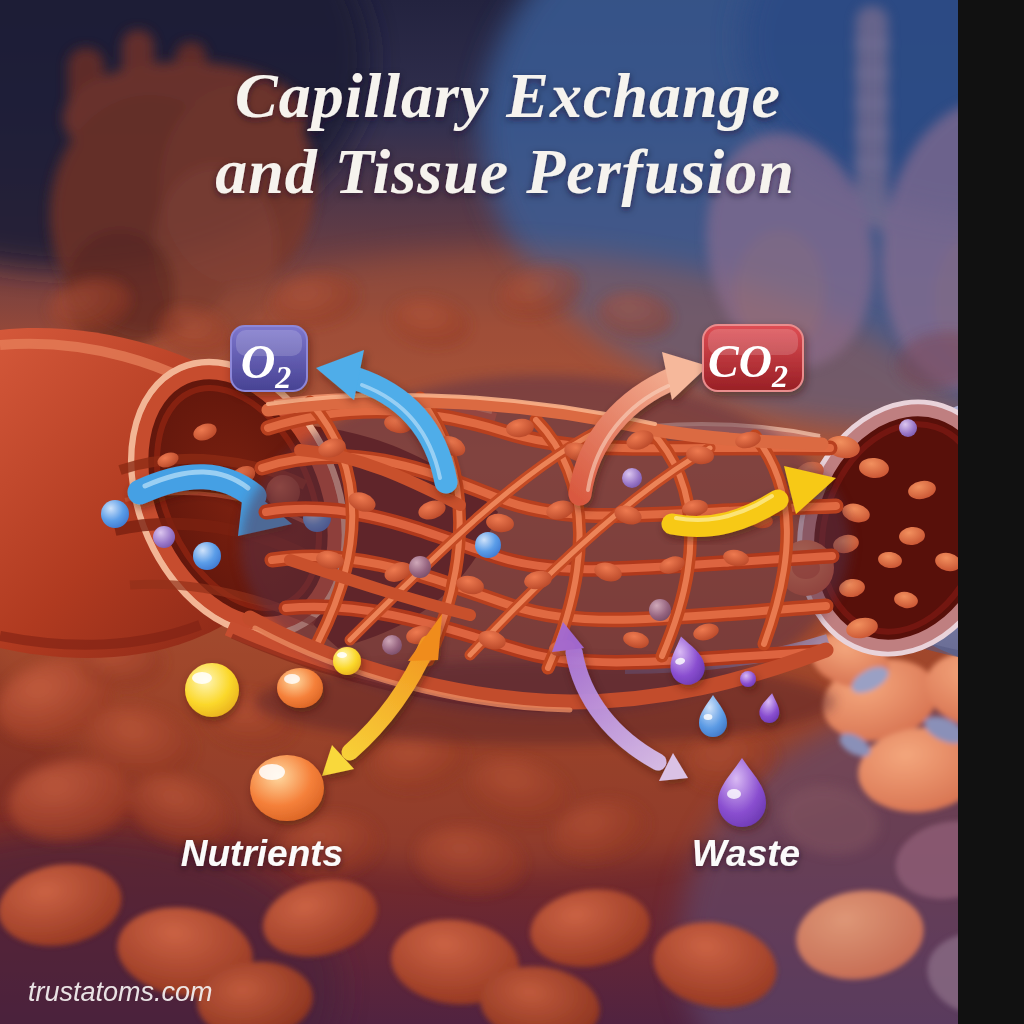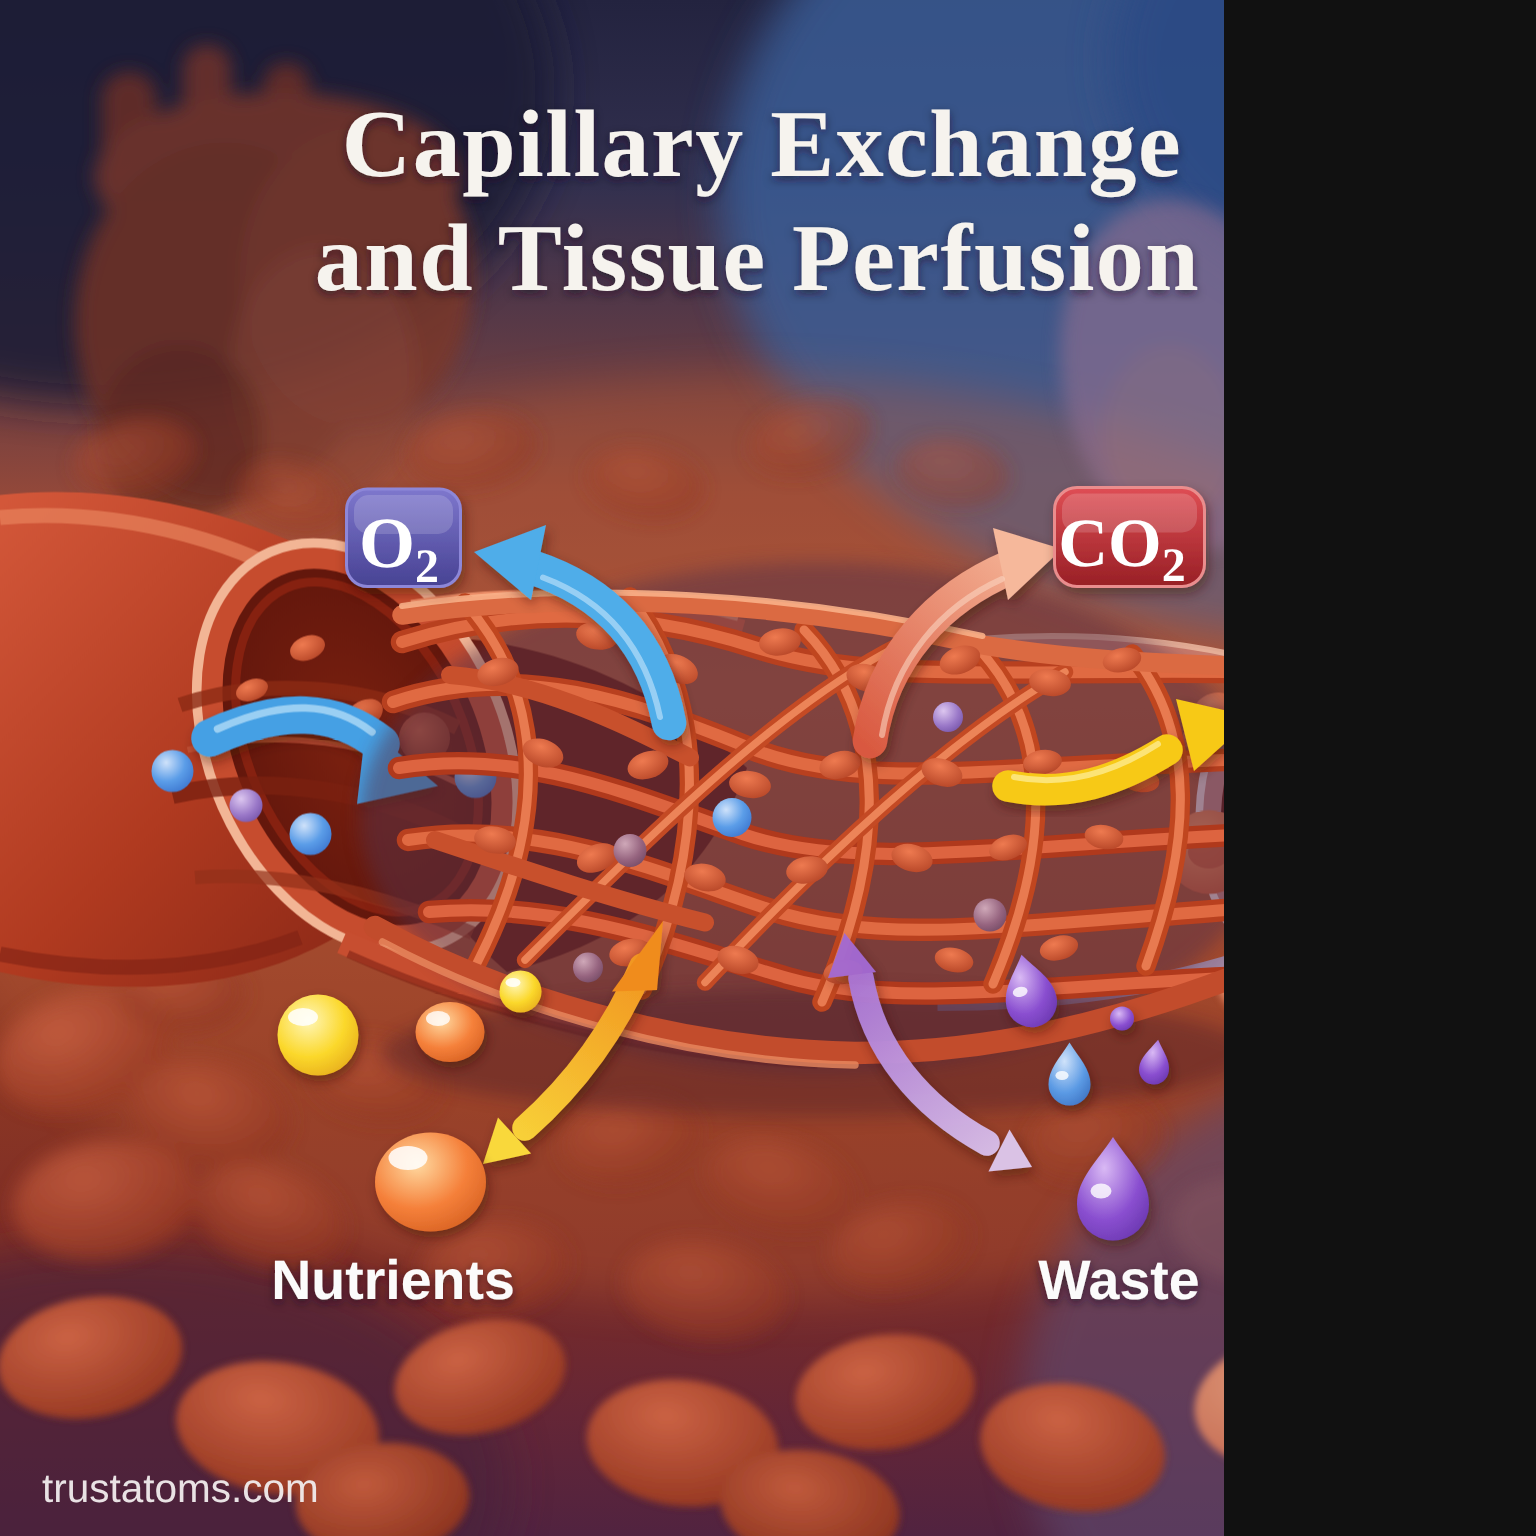--- a/index.html
+++ b/index.html
@@ -1,17 +1,17 @@
 <!DOCTYPE html>
 <html><head>
 <meta charset="utf-8">
 <style>
   html,body{margin:0;padding:0;background:#111;}
-  .stage{width:816px;height:1024px;position:relative;overflow:hidden;
-         font-family:"Liberation Sans",sans-serif;}
+  .stage{width:958px;height:1024px;position:relative;overflow:hidden;
+         font-family:"Liberation Sans",sans-serif;font-style:italic;}
   svg{display:block;}
   text{user-select:none;}
   .title-text{font-family:"Liberation Serif",serif;font-weight:600;fill:#f6f3ee;}
   .badge-text{font-family:"Liberation Serif",serif;font-weight:700;fill:#ffffff;}
   .mol-label{font-family:"Liberation Sans",sans-serif;font-weight:700;fill:#fbfbfb;}
   .watermark{font-family:"Liberation Sans",sans-serif;font-weight:400;fill:#f2eeee;opacity:.95;}
 </style>
 </head>
 <body>
 

